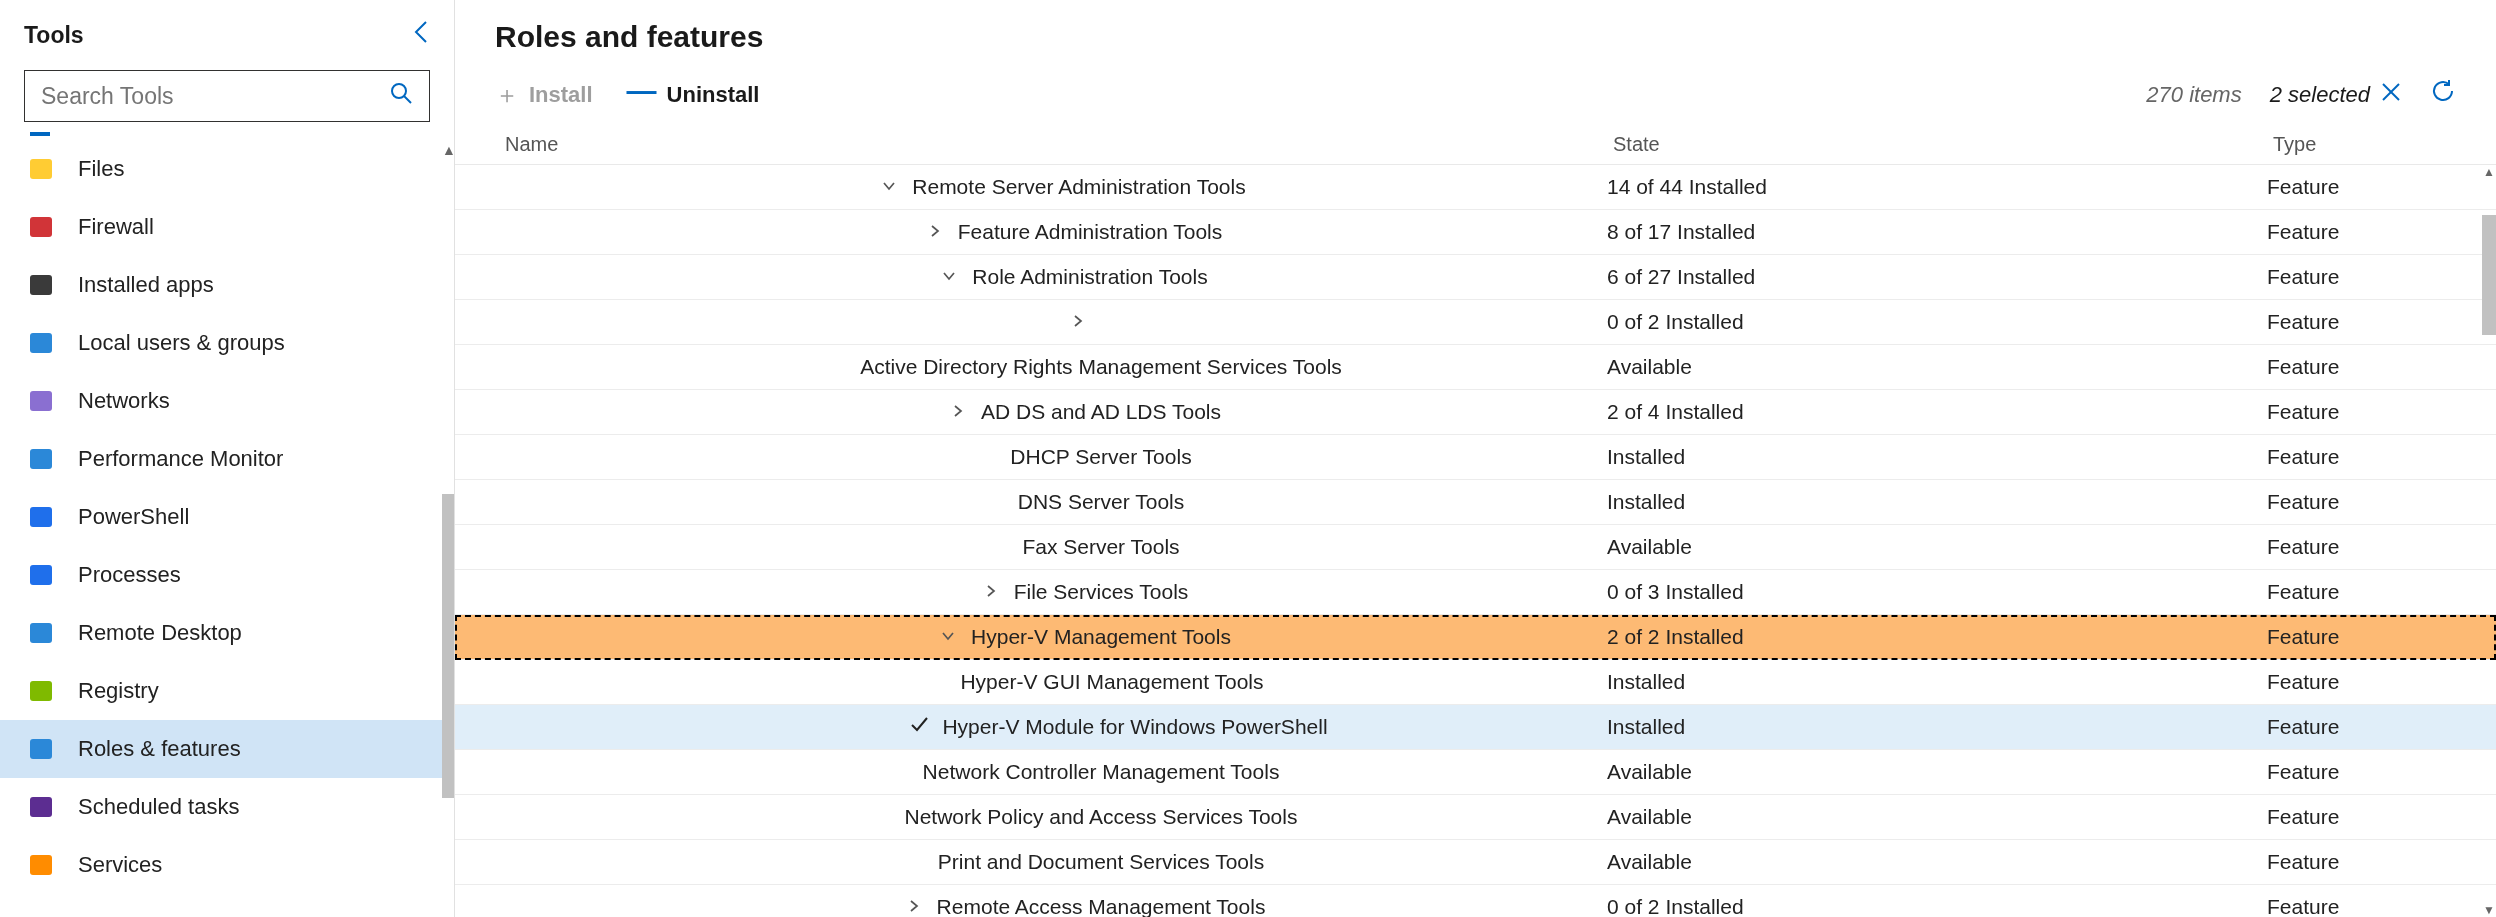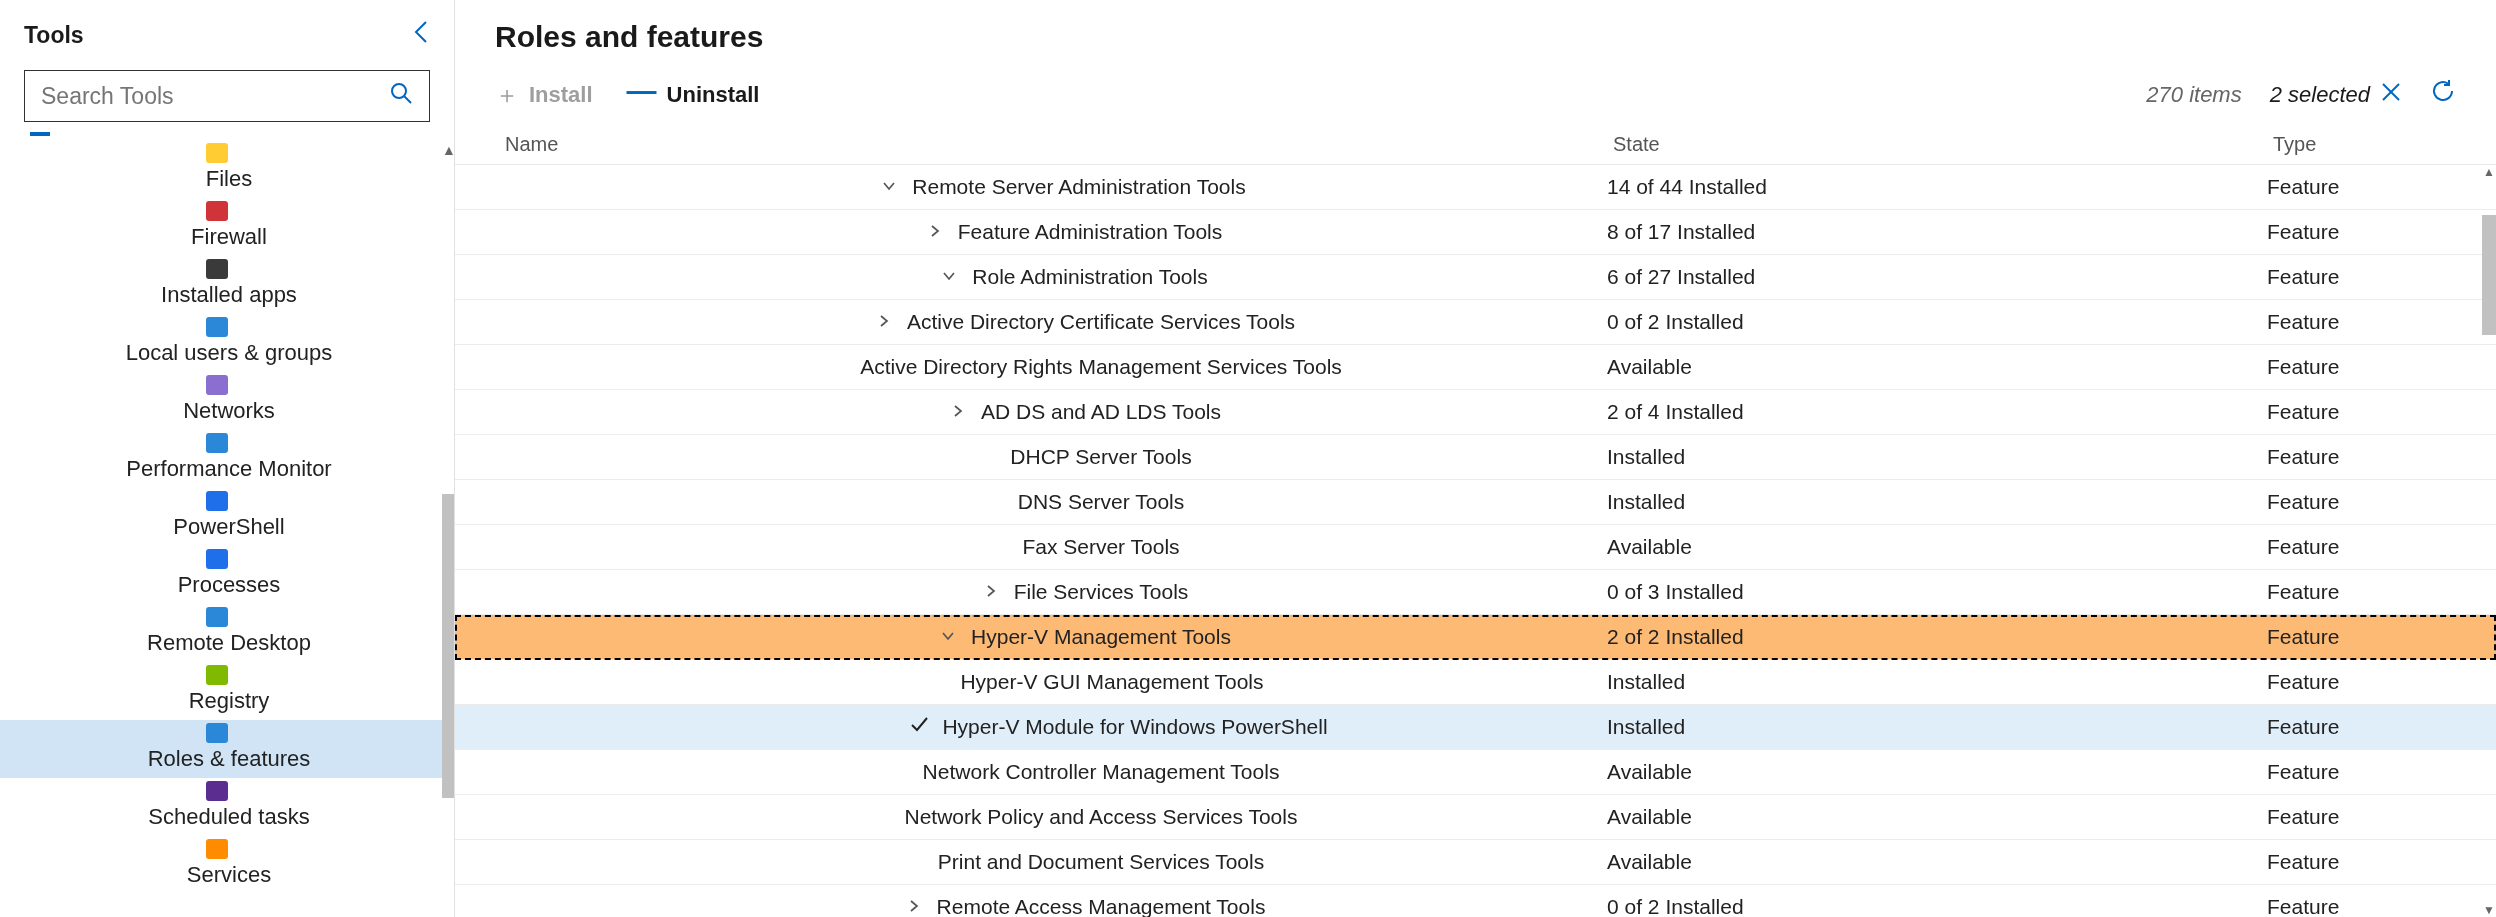--- a/index.html
+++ b/index.html
@@ -11,21 +11,21 @@
   .sidebar-header { display: flex; align-items: center; justify-content: space-between; padding: 18px 24px 18px 24px; }
   .sidebar-title { font-size: 23px; font-weight: 700; }
   .collapse-icon { color: #0067c0; font-size: 24px; cursor: pointer; }
   .search-wrap { padding: 0 24px 10px 24px; }
   .search-box { display: flex; align-items: center; border: 1px solid #323130; height: 52px; padding: 0 16px; }
   .search-input { flex: 1; border: none; outline: none; font-size: 23px; color: #7f1d1d; background: transparent; }
   .search-glass { color: #0067c0; font-size: 24px; }
   .sidebar-divider-line { height: 4px; background: #0067c0; margin: 0 30px 4px 30px; width: 20px; }
   .sidebar-scroll { flex: 1; overflow: hidden; position: relative; }
   .nav-list { list-style: none; }
-  .nav-item { display: flex; align-items: center; height: 58px; padding: 0 24px 0 28px; cursor: pointer; font-size: 22px; color: #222; flex-direction: column; }
+  .nav-item { display: flex; align-items: center; height: 58px; padding: 0 24px 0 28px; cursor: pointer; font-size: 22px; color: #222; }
   .nav-item.active { background: #d0e4f6; }
   .nav-icon { width: 26px; height: 26px; margin-right: 24px; display: inline-flex; align-items: center; justify-content: center; font-size: 20px; }
   .nav-label {}
   .scroll-thumb { position: absolute; right: 0; top: 354px; width: 12px; height: 304px; background: #c1c1c1; border-radius: 0; }
   .scroll-arrow { position: absolute; right: 0; font-size: 14px; color: #666; width: 12px; text-align: center; }
 
   
   .main { flex: 1; display: flex; flex-direction: column; position: relative; }
   .main-header { padding: 20px 24px 10px 40px; }
   .main-title { font-size: 30px; font-weight: 700; }
@@ -254,21 +254,20 @@
           </div>
           <div class="cell-state">6 of 27 Installed</div>
           <div class="cell-type">Feature</div>
         </div>
         <div class="row">
           <div class="cell-name">
             <span class="indent" style="width: 94px;"></span>
             <span class="expander"><svg width="16" height="16" viewBox="0 0 16 16">
                 <polyline points="5,3 11,8 5,13" fill="none" stroke="#555" stroke-width="1.7"></polyline>
               </svg></span>
-            <span class="row-label">Active Directory Certificate Services Tools</span>
           </div>
           <div class="cell-state">0 of 2 Installed</div>
           <div class="cell-type">Feature</div>
         </div>
         <div class="row">
           <div class="cell-name">
             <span class="indent" style="width: 94px;"></span>
             <span class="expander"></span>
             <span class="row-label">Active Directory Rights Management Services Tools</span>
           </div>

